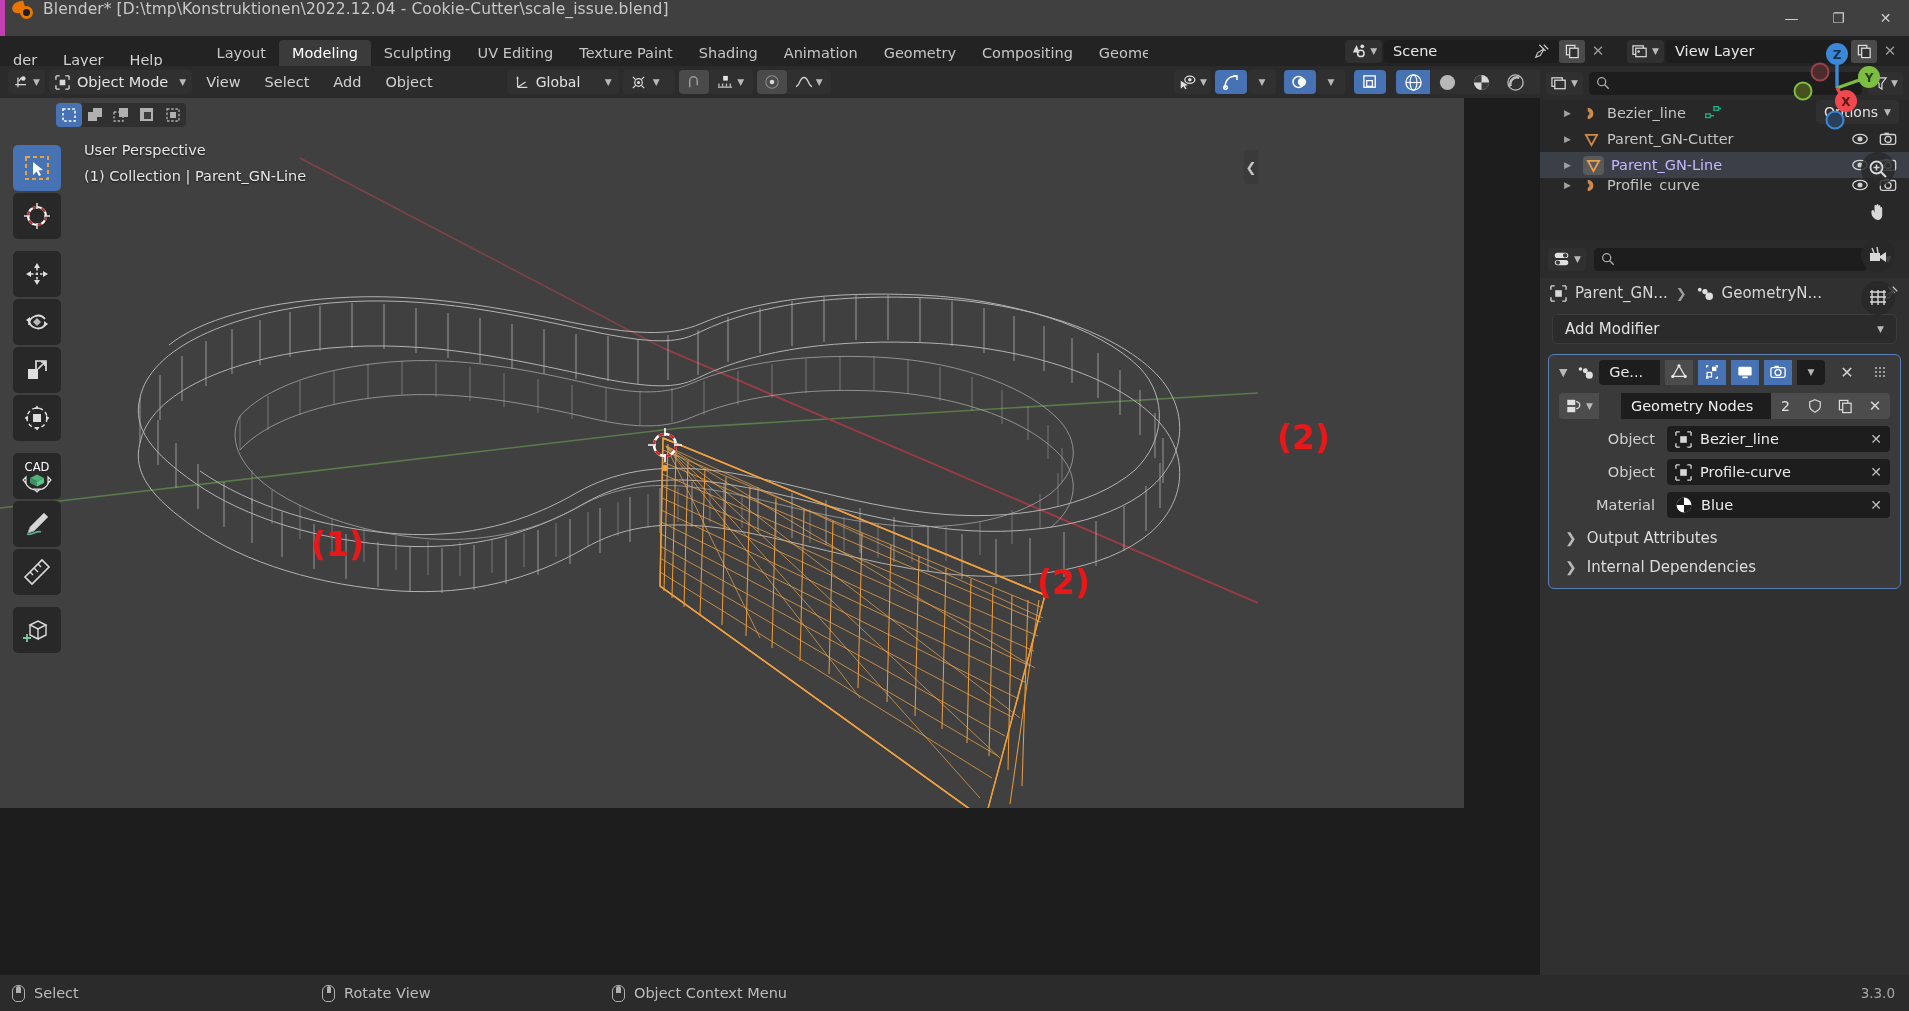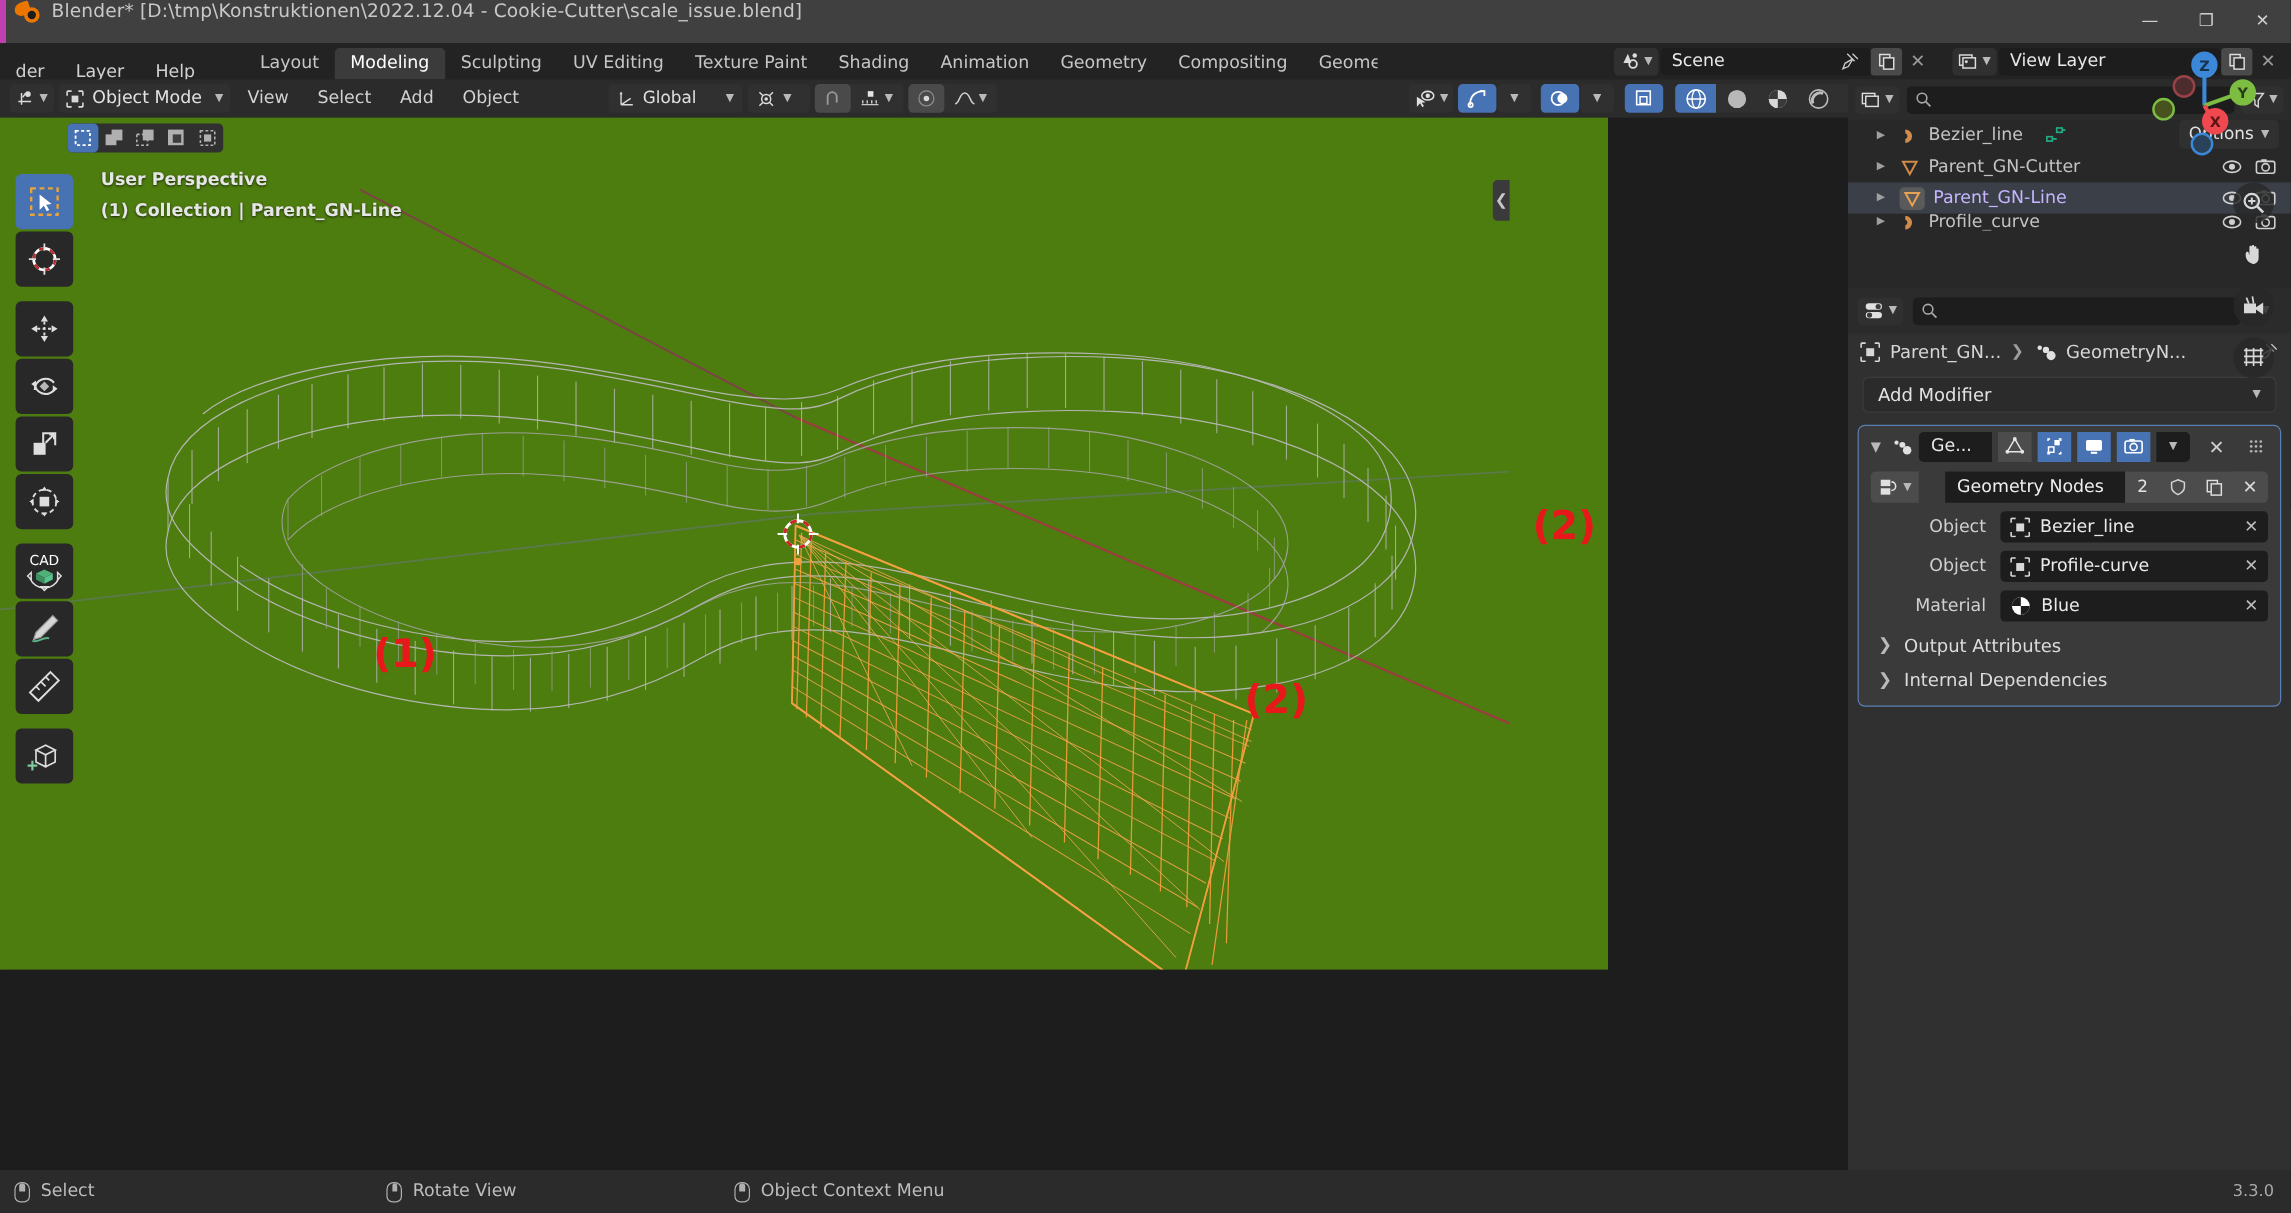--- a/index.html
+++ b/index.html
@@ -74,22 +74,22 @@
   .hdr-btn.gray { background: #4a4a4a; }
   .hdr-menu { font-size: 14.5px; color: #d2d2d2; padding: 0 10px; height: 24px; line-height: 24px; }
   .chev { font-size: 9px; color: #b9b9b9; }
   .pill {
     display: flex; align-items: center; background: #303030; height: 24px; border-radius: 4px;
     padding: 0 7px; gap: 6px; font-size: 14px; color: #e0e0e0;
   }
 
   
   .viewport {
-    position: absolute; left: 0; top: 98px; width: 1340px; height: 710px;
-    background: #4d7c0f; overflow: hidden; font-weight: bold;
+    position: absolute; left: 0; top: 98px; width: 1464px; height: 710px;
+    background: #404040; overflow: hidden;
   }
   .vp-subhdr {
     position: absolute; left: 0; top: 98px; width: 1258px; height: 34px;
     display: flex; align-items: center; padding-left: 56px; gap: 2px;
     background: transparent; z-index: 6;
   }
   .selmode { display: flex; background: #303030; border-radius: 4px; height: 24px; }
   .selmode > div { width: 26px; height: 24px; display: flex; align-items: center; justify-content: center; border-radius: 4px; }
   .selmode > div.active { background: #4772b3; }
   .options-btn {

